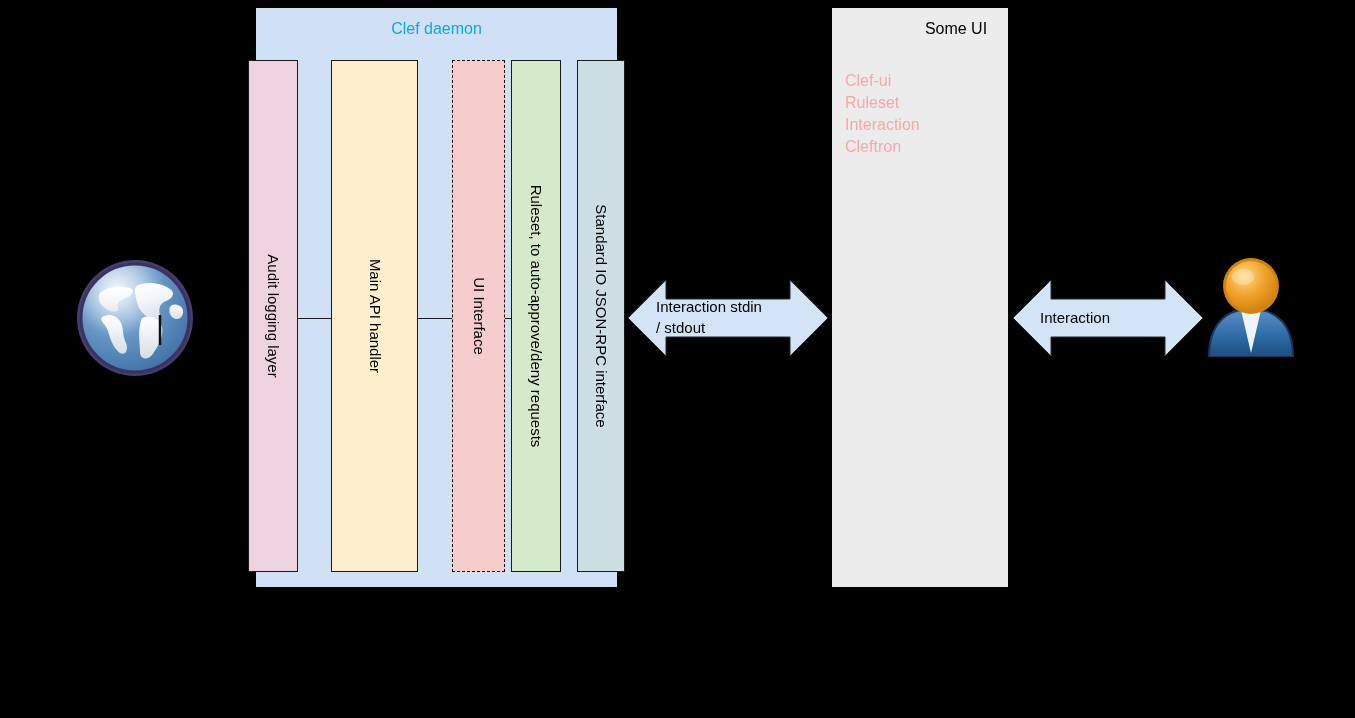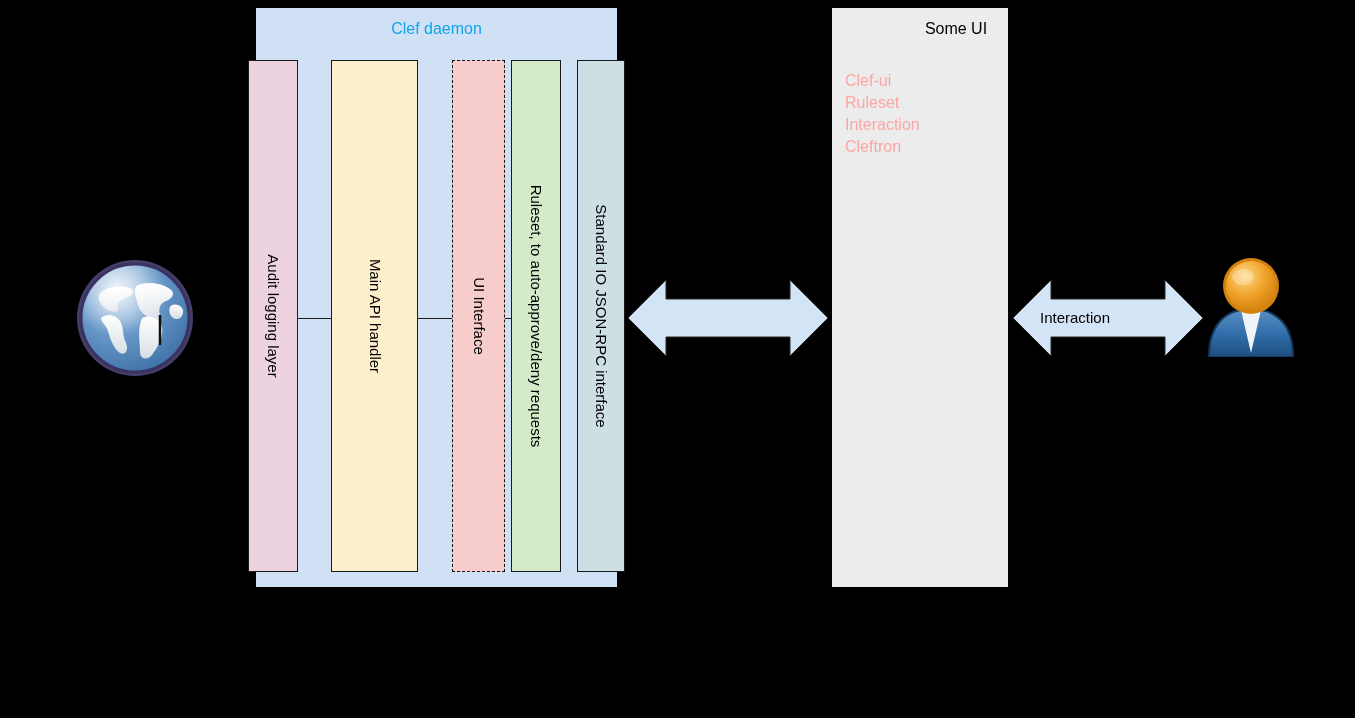--- a/index.html
+++ b/index.html
@@ -139,20 +139,22 @@
   </div>
   <div class="col" id="col-stdio">
     <span class="vtext">Standard IO JSON-RPC interface</span>
   </div>
 
   <div class="arrow" id="arrow-stdio">
     <svg width="200" height="82" viewBox="0 0 200 82">
       <polygon points="0,41 38,3 38,22 162,22 162,3 200,41 162,79 162,60 38,60 38,79" fill="#D4E4F7" stroke="#2B2B2B" stroke-width="1"></polygon>
     </svg>
   </div>
+  <div class="arrow-label" id="arrow-stdio-label">Interaction stdin
+/ stdout</div>
 
   <div class="ui-panel"></div>
   <div class="ui-title">Some UI</div>
   <div class="ui-list">
     <div>Clef-ui</div>
     <div>Ruleset</div>
     <div>Interaction</div>
     <div>Cleftron</div>
   </div>
 

